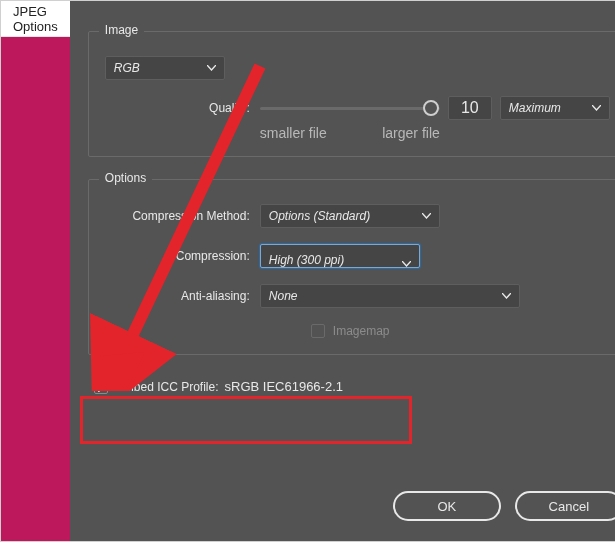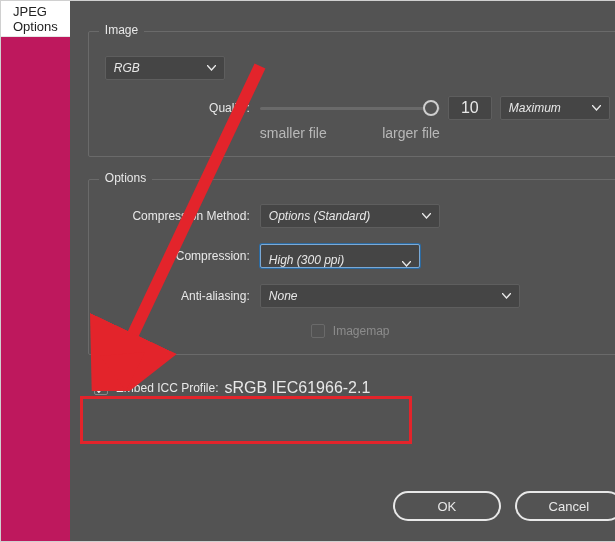--- a/index.html
+++ b/index.html
@@ -260,21 +260,21 @@
       <div class="imagemap-row">
         <span class="checkbox dim"></span>
         <span>Imagemap</span>
       </div>
     </div>
 
     <div class="icc-row">
       <span class="checkbox checked"></span>
       <span>Embed ICC Profile:</span>
       <span style="width:6px;"></span>
-      <span style="font-size:16px;">sRGB IEC61966-2.1</span>
+      <span style="font-size:13px;">sRGB IEC61966-2.1</span>
     </div>
 
     <div class="highlight-box" style="left:10px; top:395px; width:332px; height:48px;"></div>
 
     <svg class="annotation-arrow" style="left:20px; top:55px; width:190px; height:335px;">
       <defs>
         <marker id="arrhead" markerWidth="8" markerHeight="8" refX="3" refY="4" orient="auto">
           <path d="M0,0 L8,4 L0,8 Z" fill="#E3242B"></path>
         </marker>
       </defs>

